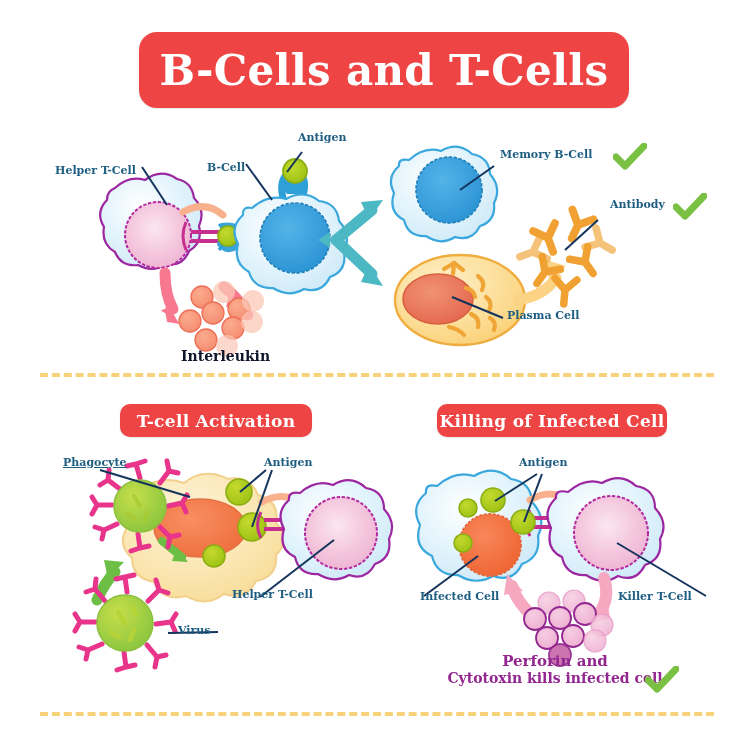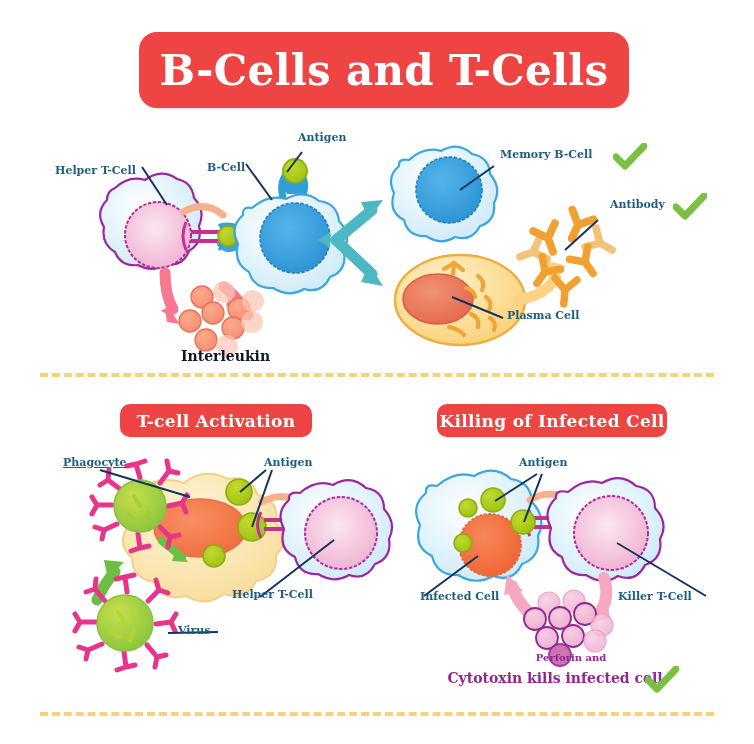--- a/index.html
+++ b/index.html
@@ -392,21 +392,21 @@
   <div class="lbl" style="left:232px;top:588px;">Helper T-Cell</div>
 
   <div class="lbl" style="left:178px;top:624px;">Virus</div>
 
   <div class="lbl" style="left:519px;top:456px;">Antigen</div>
 
   <div class="lbl" style="left:384px;top:590px;margin-left:36px;">Infected Cell</div>
 
   <div class="lbl" style="left:618px;top:590px;">Killer T-Cell</div>
 
-  <div class="lbl purple center" style="left:458px;top:652px;width:226px;font-size:10px;">Perforin and</div>
+  <div class="lbl purple center" style="left:442px;top:652px;width:226px;font-size:15px;">Perforin and</div>
 
   <div class="lbl purple center" style="left:442px;top:670px;width:226px;font-size:14px;">Cytotoxin kills infected cell</div>
 
   <svg class="check" style="left:645px;top:666px;width:34px;height:28px;" viewBox="0 0 34 28">
     <path d="M3 14 L12 23 L31 3" fill="none" stroke="#7ac143" stroke-width="7" stroke-linecap="round" stroke-linejoin="round"></path>
   </svg>
 
 </div>
 
 </body></html>

